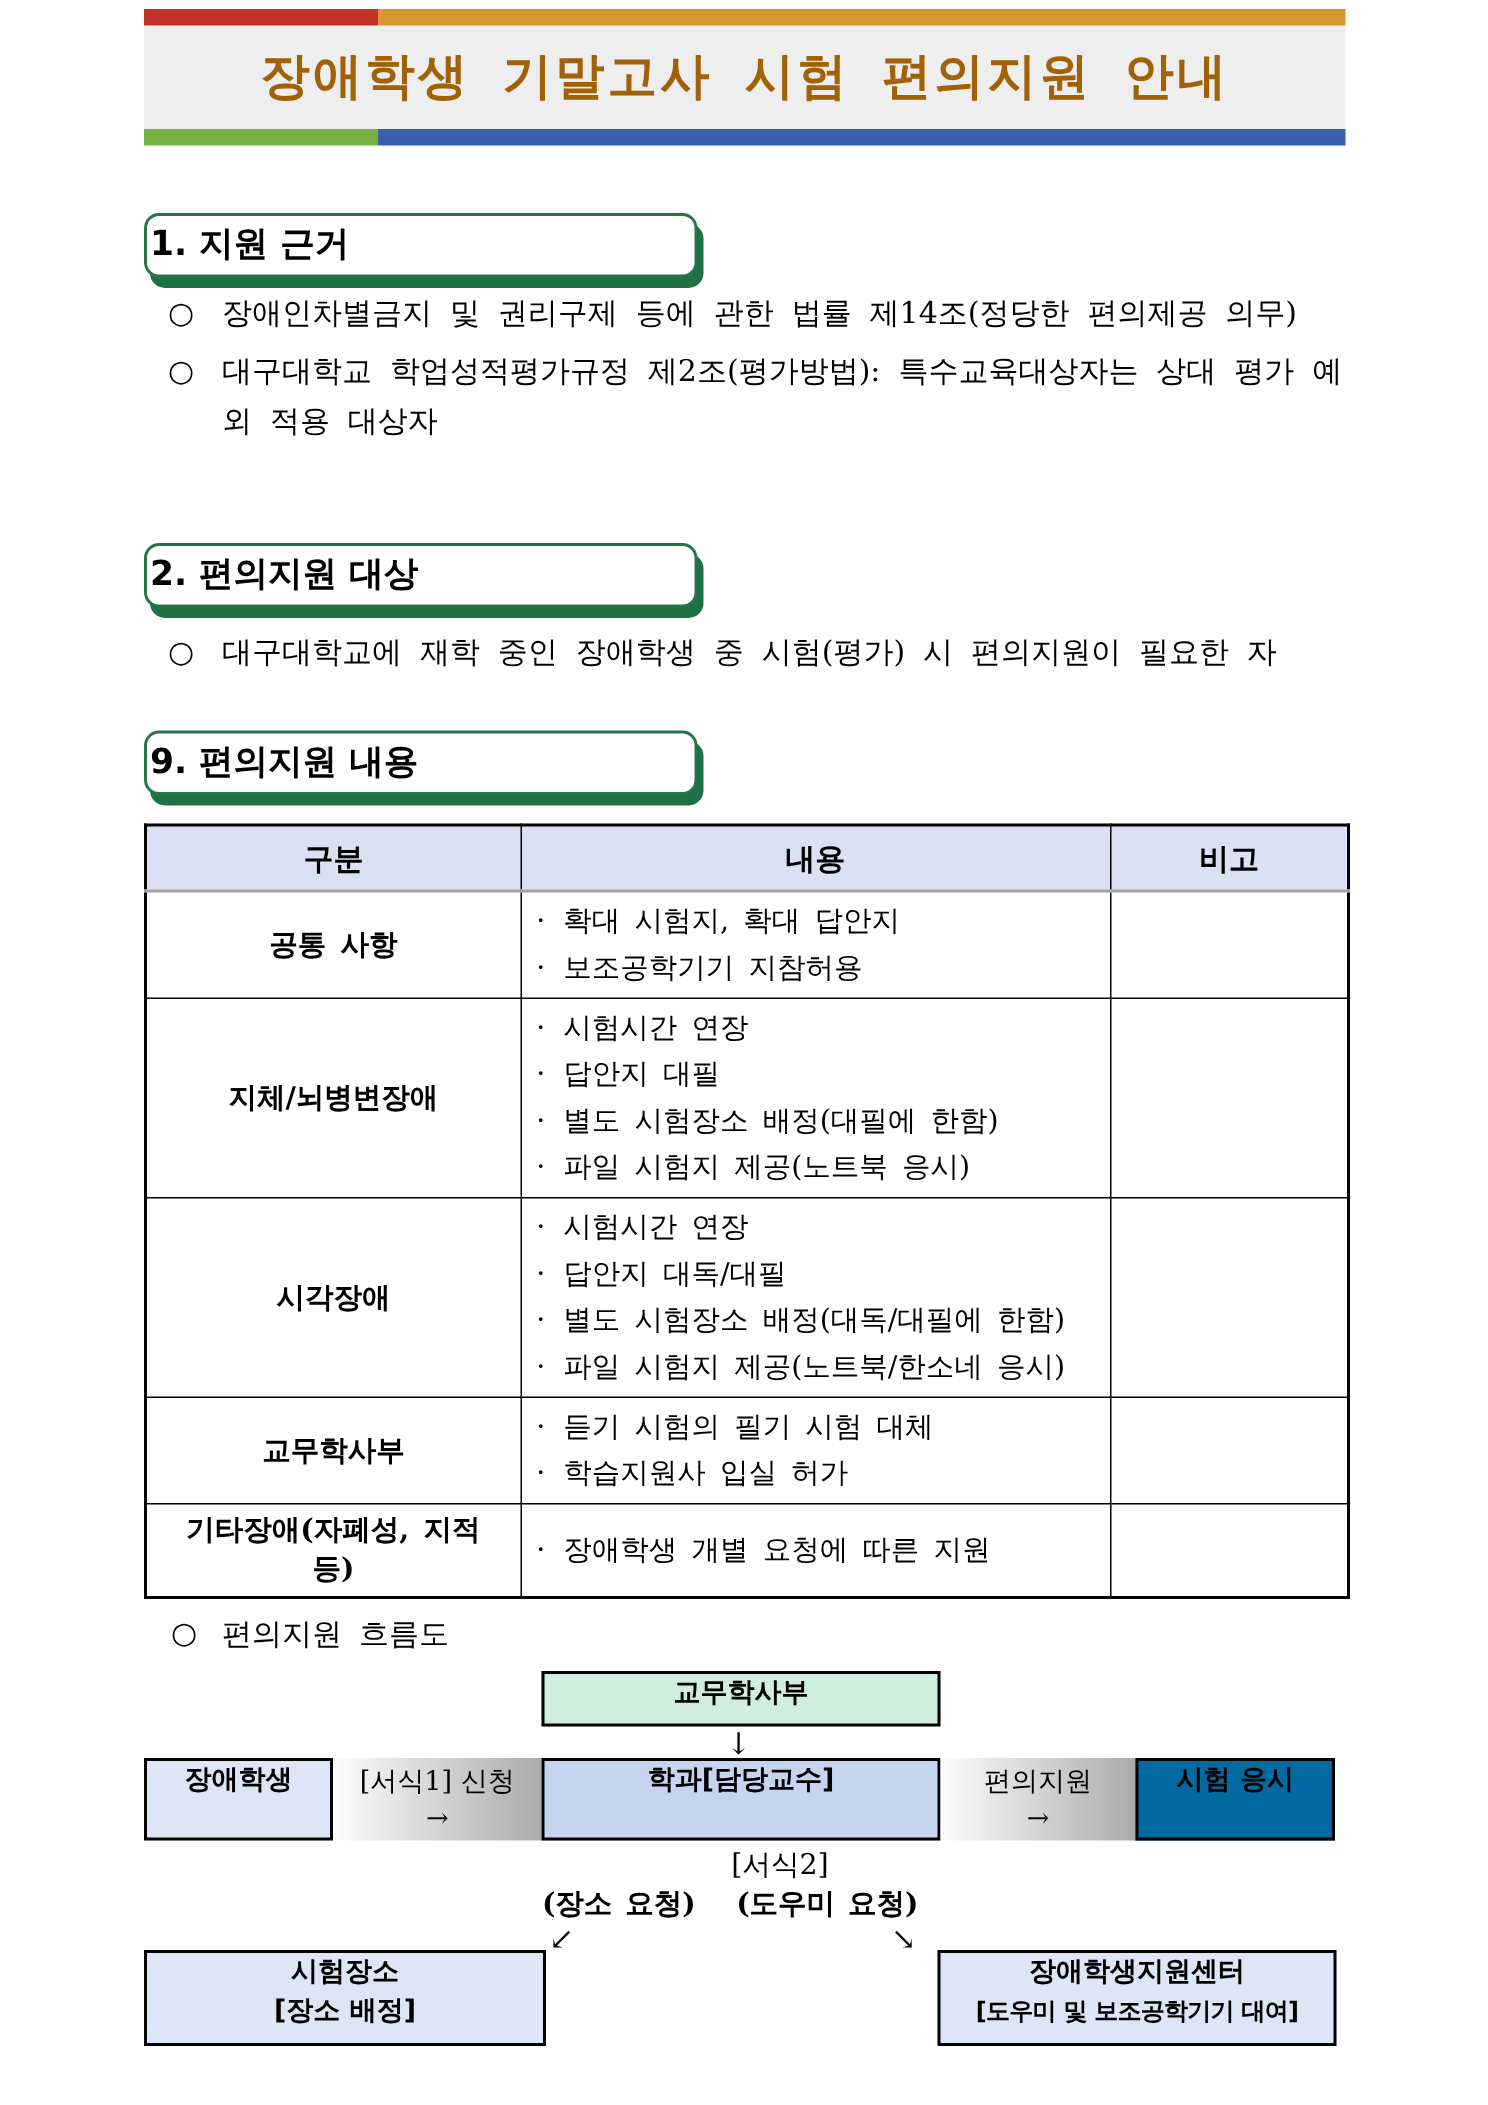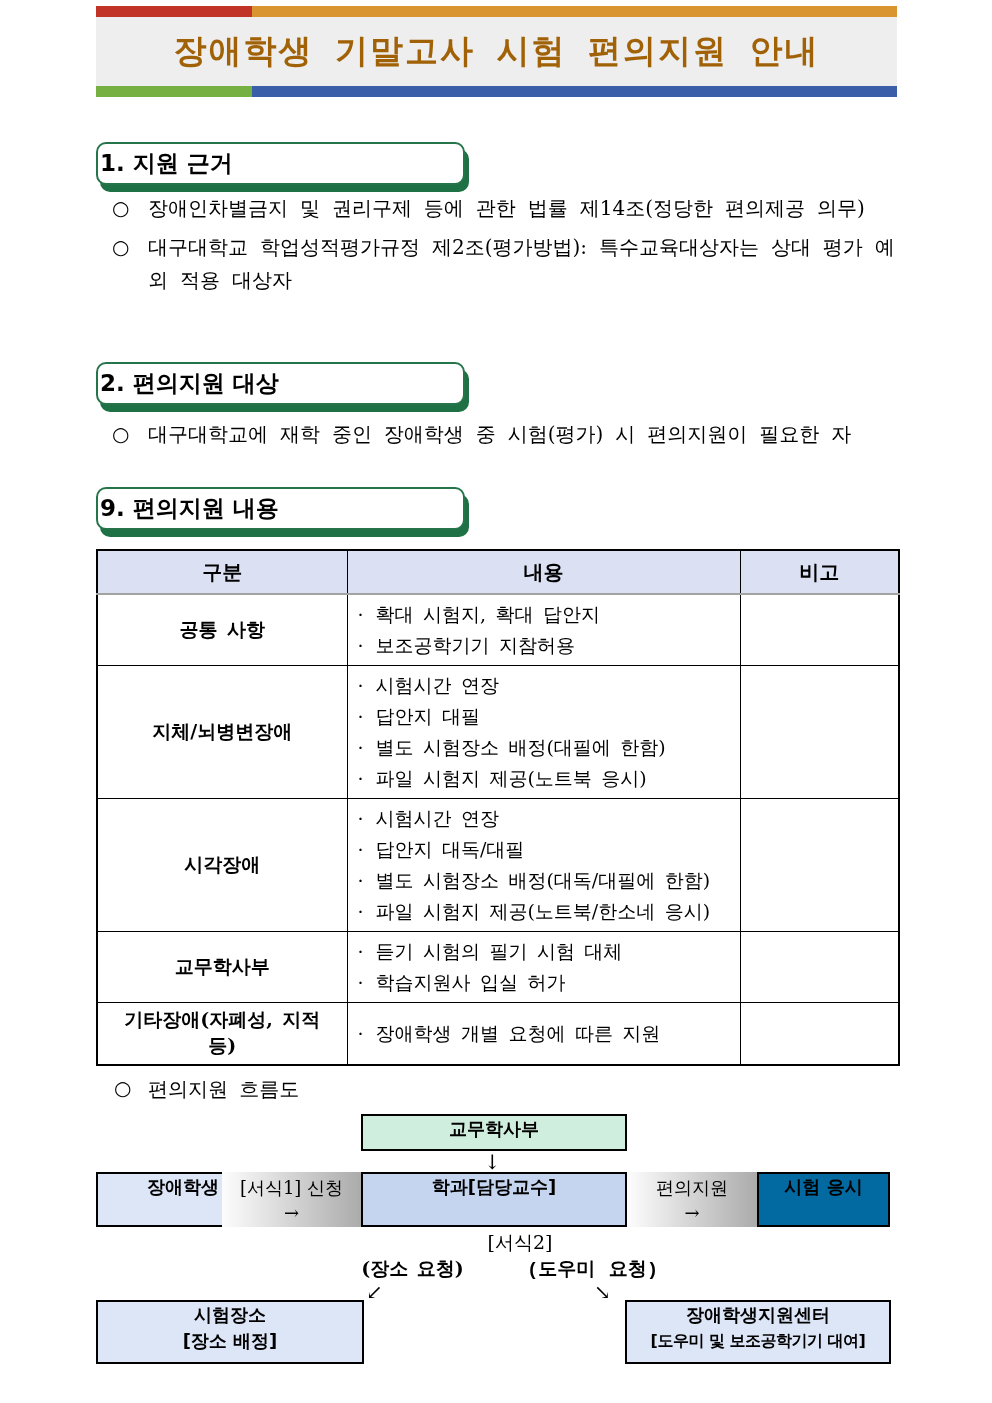--- a/index.html
+++ b/index.html
@@ -224,21 +224,21 @@
     <span class="marker">○</span>
     <span>편의지원 흐름도</span>
   </div>
 
   <div class="flow-box" style="left:361px; top:1114px; width:262px; height:33px; background:#cfeedd;">
     <span>교무학사부</span>
   </div>
 
   <div class="flow-arrow" style="left:484px; top:1152px;">↓</div>
 
-  <div class="flow-box" style="left:96px; top:1172px; width:122px; height:51px; background:#dde6f6;padding-left:24px;">
+  <div class="flow-box" style="left:96px; top:1172px; width:122px; height:51px; background:#dde6f6;">
     <span>장애학생</span>
   </div>
 
   <div class="flow-conn" style="left:222px; top:1172px; width:139px; height:55px;">
     <div>[서식1] 신청</div>
     <div>→</div>
   </div>
 
   <div class="flow-box" style="left:361px; top:1172px; width:262px; height:51px; background:#c5d5ef;">
     <span>학과[담당교수]</span>
@@ -248,21 +248,21 @@
     <div>편의지원</div>
     <div>→</div>
   </div>
 
   <div class="flow-box" style="left:757px; top:1172px; width:129px; height:51px; background:#0369a1;">
     <span>시험 응시</span>
   </div>
 
   <div class="flow-text" style="left:455px; top:1230px; width:130px;">[서식2]</div>
   <div class="flow-text bold" style="left:355px; top:1256px; width:115px;">(장소 요청)</div>
-  <div class="flow-text bold" style="left:525px; top:1256px; width:135px;font-family:Liberation Mono, monospace;">(도우미 요청)</div>
+  <div class="flow-text bold" style="left:484px; top:1256px; width:135px;">(도우미 요청)</div>
 
   <div class="flow-arrow" style="left:366px; top:1282px;">↙</div>
   <div class="flow-arrow" style="left:594px; top:1282px;">↘</div>
 
   <div class="flow-box" style="left:96px; top:1300px; width:264px; height:60px; background:#dde6f6;">
     <div>시험장소</div>
     <div>[장소 배정]</div>
   </div>
 
   <div class="flow-box" style="left:625px; top:1300px; width:262px; height:60px; background:#dde6f6;">

